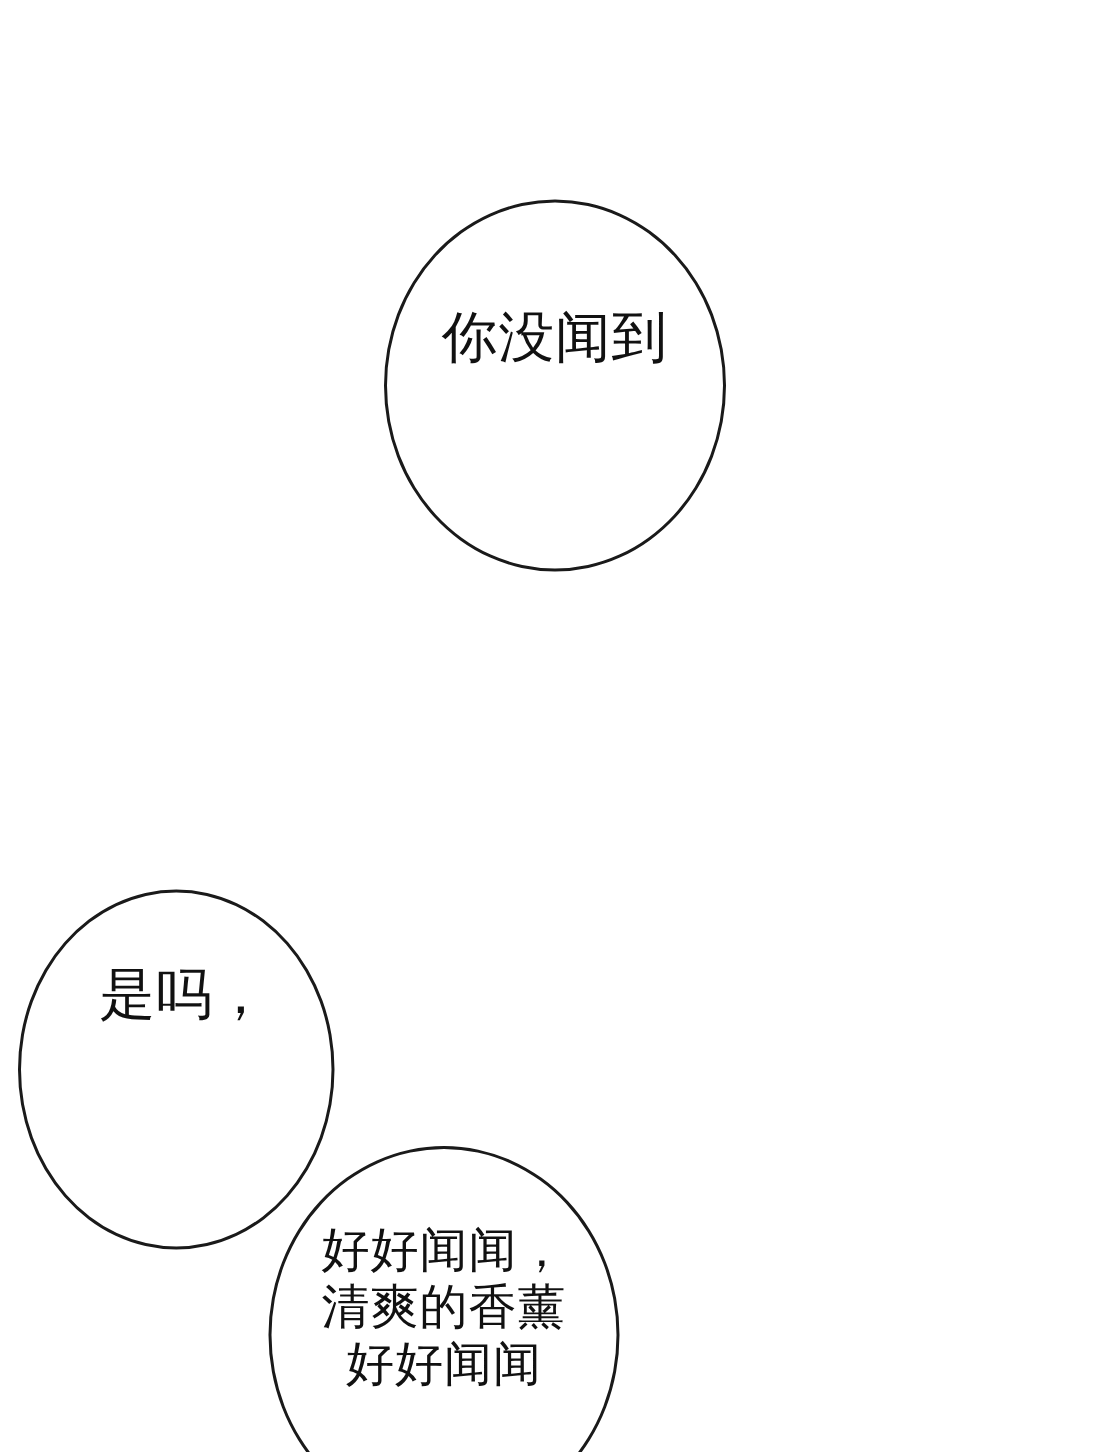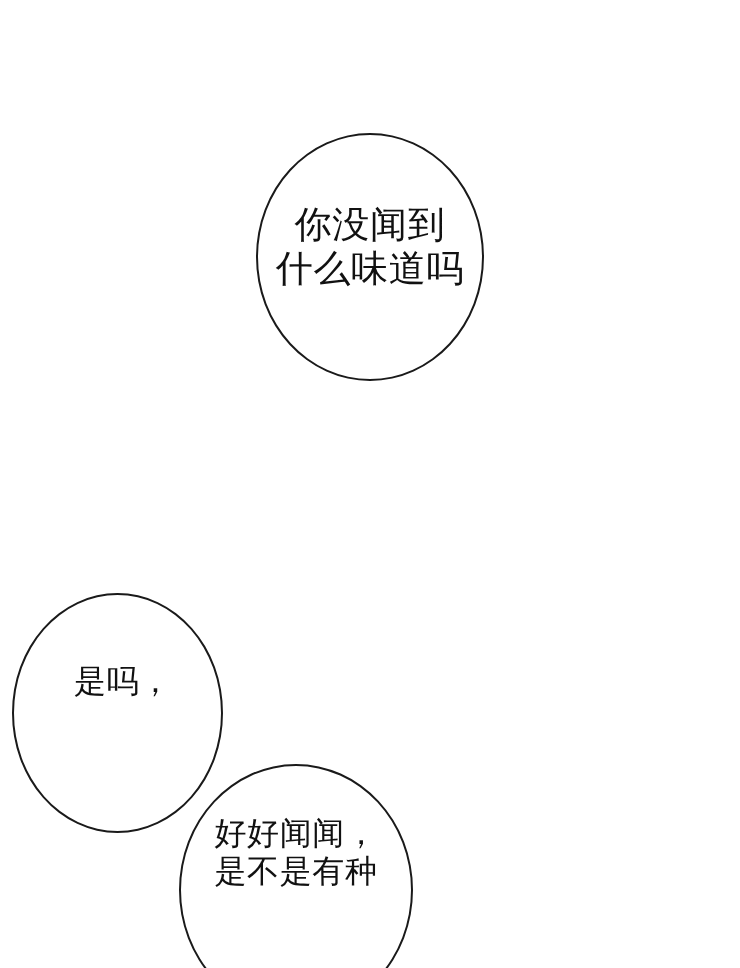--- a/index.html
+++ b/index.html
@@ -58,22 +58,22 @@
 
   
   #bubble-reply {
     left: 12px;
     top: 593px;
     width: 211px;
     height: 240px;
     z-index: 3;
   }
   #bubble-reply .bubble-text {
-    top: 64px;
-    font-size: 32px;
+    top: 46px;
+    font-size: 37px;
     line-height: 44px;
     padding-left: 11px;
   }
 
   
   #bubble-sniff {
     left: 179px;
     top: 764px;
     width: 234px;
     height: 252px;
@@ -86,28 +86,28 @@
   }
 </style>
 </head>
 <body>
 
 <div id="comic-panel">
 
   <div class="bubble" id="bubble-question">
     <div class="bubble-text">
       <span class="bubble-line">你没闻到</span>
-      <span class="bubble-line">什么味道吗</span>
     </div>
   </div>
 
   <div class="bubble" id="bubble-sniff">
     <div class="bubble-text">
       <span class="bubble-line">好好闻闻，</span>
-      <span class="bubble-line">是不是有种</span>
+      <span class="bubble-line">清爽的香薰</span>
+      <span class="bubble-line">好好闻闻</span>
     </div>
   </div>
 
   <div class="bubble" id="bubble-reply">
     <div class="bubble-text">
       <span class="bubble-line">是吗，</span>
     </div>
   </div>
 
 </div>

